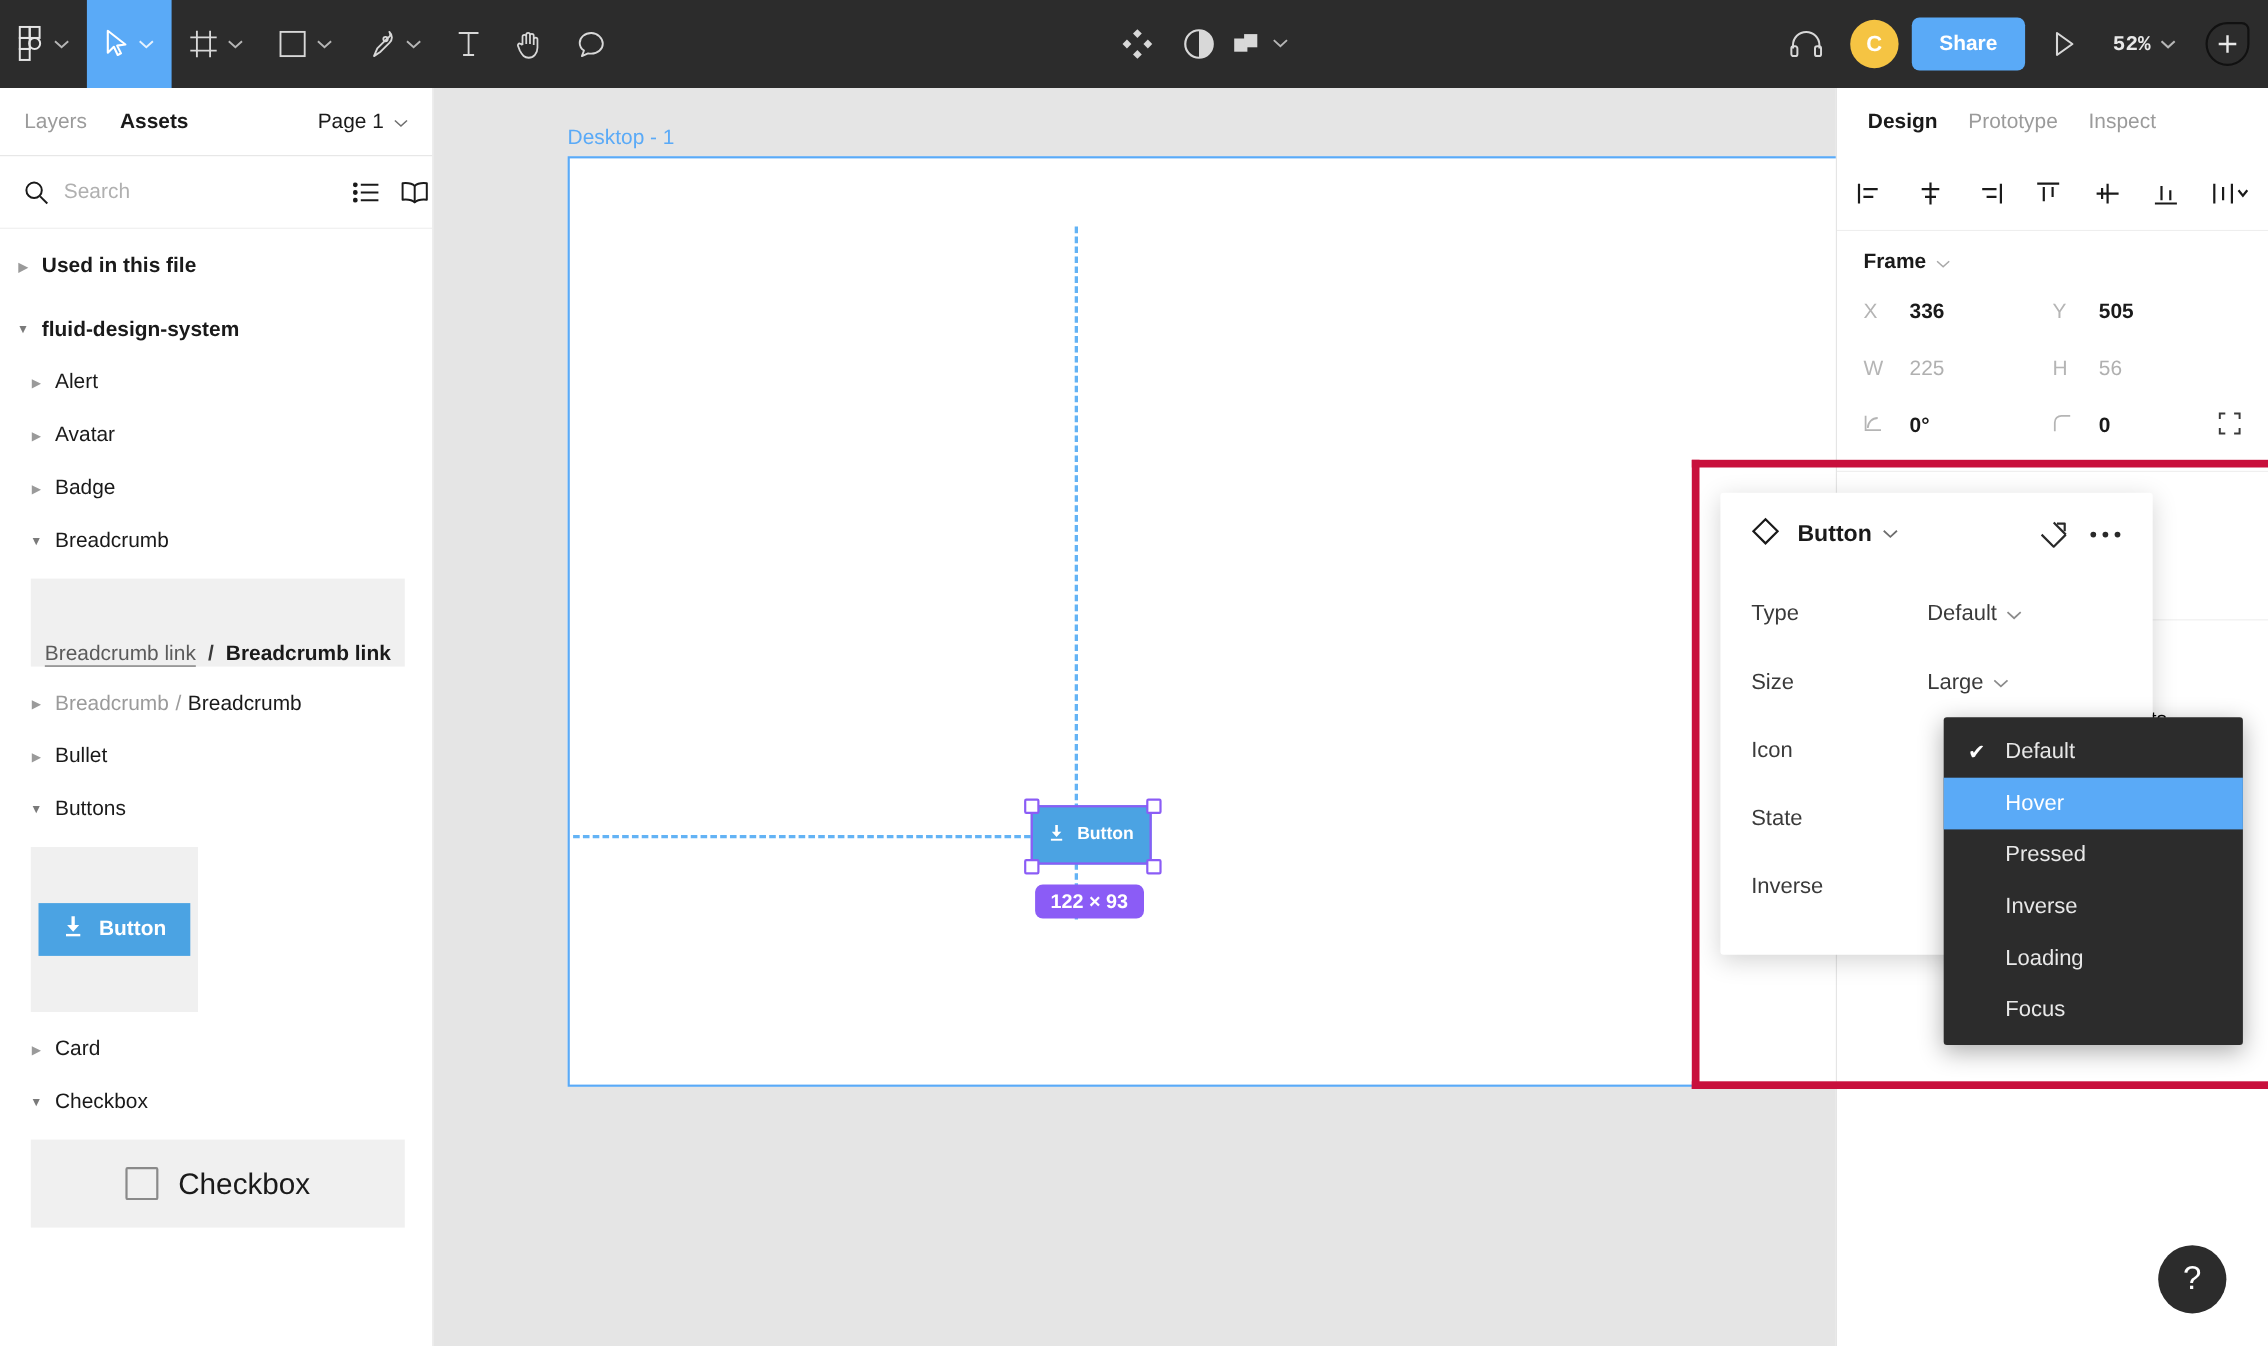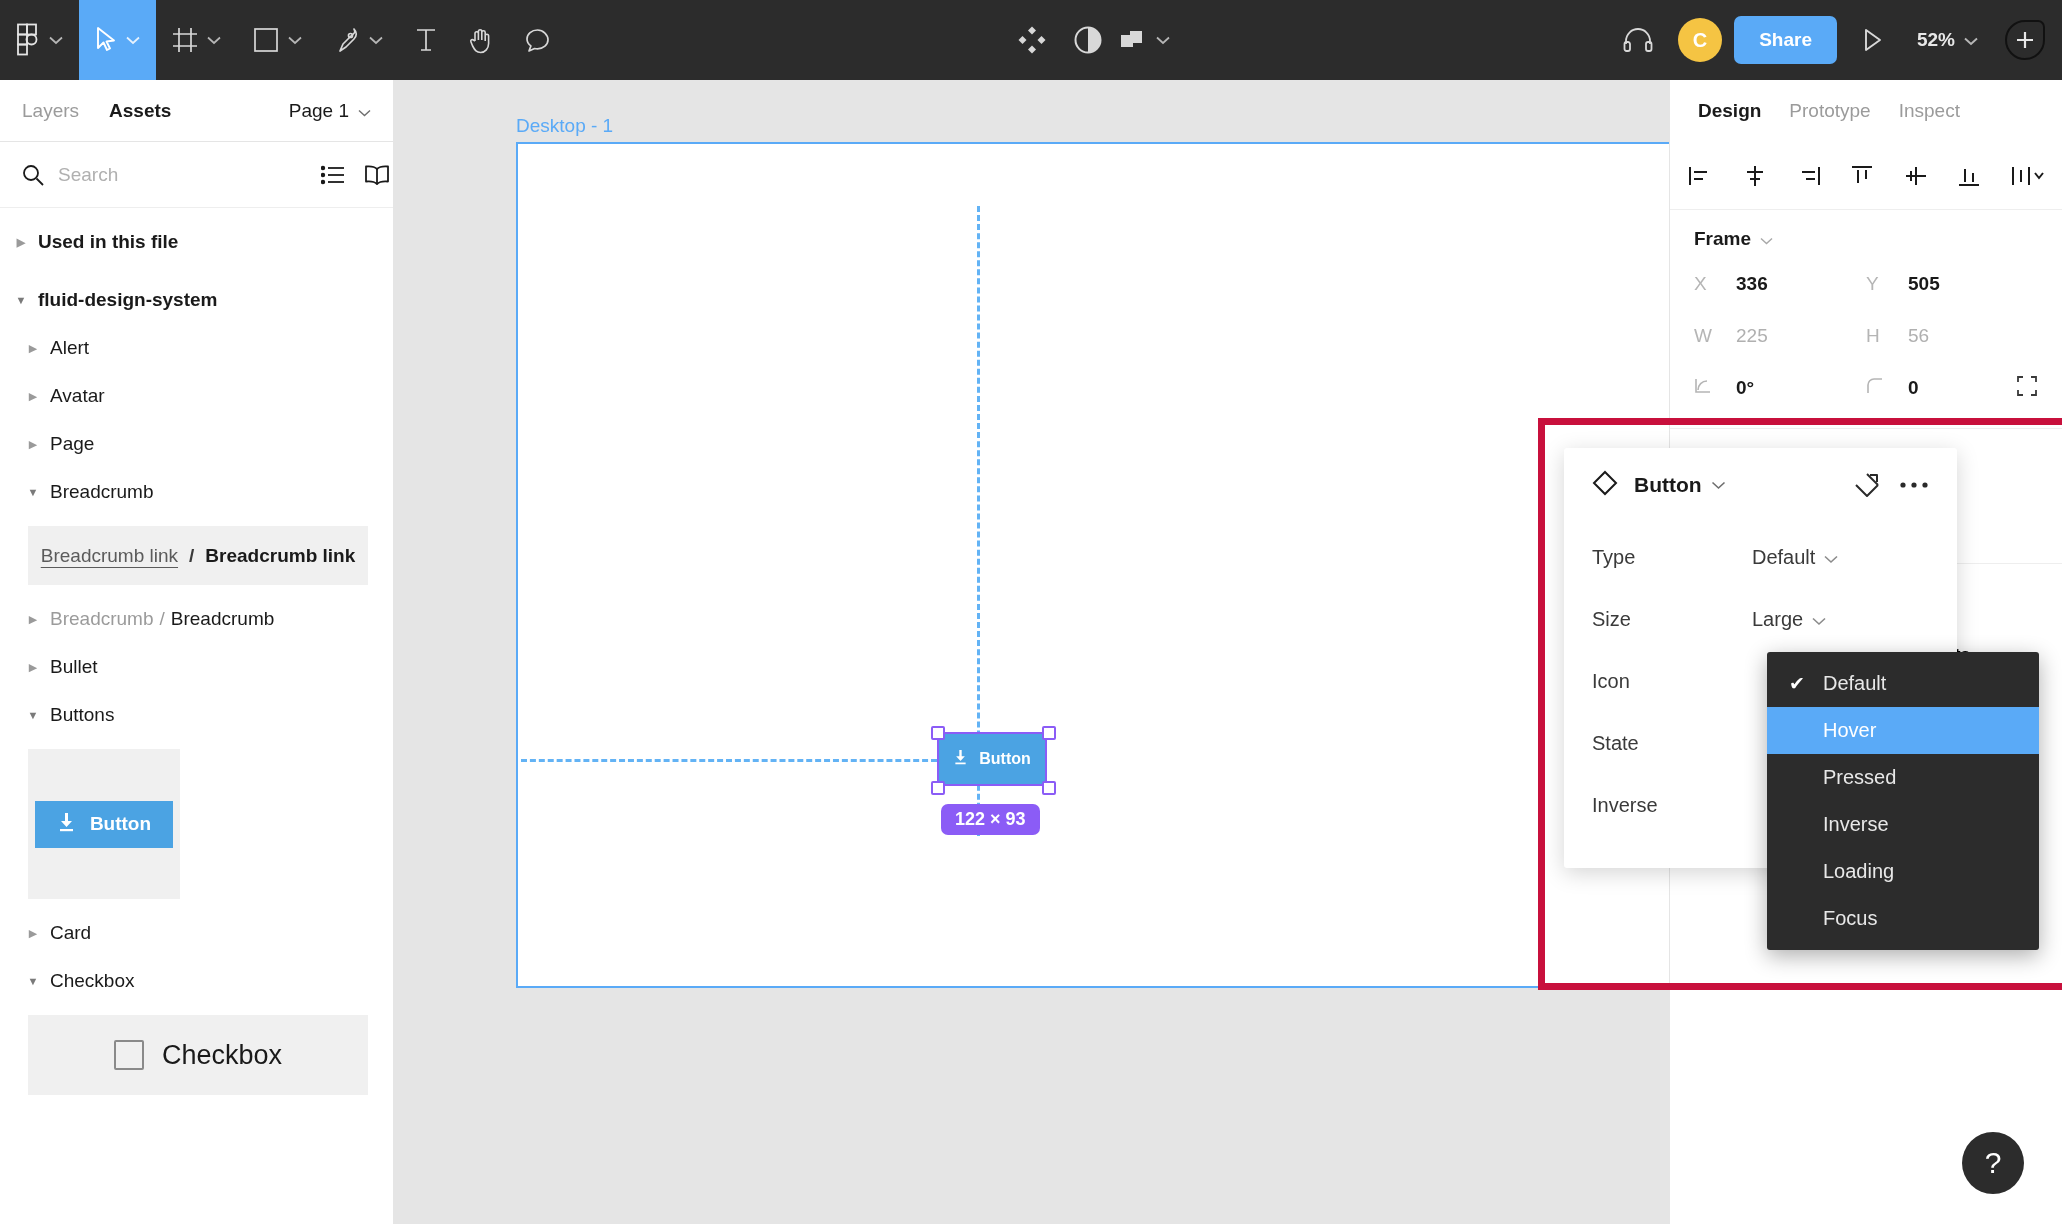--- a/index.html
+++ b/index.html
@@ -43,21 +43,21 @@
   }
   .share-btn {
     background: #5aaaf7; color: #fff;
     font-size: 19px; font-weight: bold;
     padding: 0 25px; height: 48px; border-radius: 7px;
     display: flex; align-items: center; cursor: pointer; margin-right: 8px;
   }
   .zoom-label {
     color: #e8e8e8; font-size: 19px; font-weight: bold;
     display: flex; align-items: center; cursor: pointer;
-    padding: 0 6px 0 16px; white-space: nowrap;
+    padding: 0 6px 0 16px; white-space: nowrap; font-family: Liberation Mono, monospace;
   }
   .plus-badge {
     width: 46px; height: 46px; margin-left: 18px; cursor: pointer;
     display: flex; align-items: center; justify-content: center;
   }
 
   
   .sidebar {
     position: absolute; top: 80px; left: 0;
     width: 394px; height: 1144px;
@@ -99,21 +99,21 @@
     width: 18px; margin-right: 8px; color: #7a7a7a;
     font-size: 11px; display: flex; align-items: center; justify-content: center;
   }
   .tri.closed { color: #9a9a9a; }
   .sb-thumb {
     margin: 10px 0 10px 28px;
     background: #f0f0f0;
     display: flex; align-items: center; justify-content: center;
     cursor: pointer;
   }
-  .thumb-breadcrumb { width: 340px; height: 59px; }
+  .thumb-breadcrumb { width: 340px; height: 80px; align-items: flex-end; }
   .thumb-buttons { width: 152px; height: 150px; }
   .thumb-checkbox { width: 340px; height: 80px; }
 
   .bc-link-a {
     font-size: 19px; color: #5b5b5b; text-decoration: underline;
     text-underline-offset: 5px;
   }
   .bc-sep { font-size: 19px; color: #3a3a3a; margin: 0 11px; font-weight: bold; }
   .bc-link-b { font-size: 19px; color: #1a1a1a; font-weight: bold; }
 
@@ -503,21 +503,21 @@
       <div class="sb-row lvl1">
         <span class="tri closed">▶</span>
         <span>Alert</span>
       </div>
       <div class="sb-row lvl1">
         <span class="tri closed">▶</span>
         <span>Avatar</span>
       </div>
       <div class="sb-row lvl1">
         <span class="tri closed">▶</span>
-        <span>Page</span>
+        <span>Badge</span>
       </div>
       <div class="sb-row lvl1">
         <span class="tri">▼</span>
         <span>Breadcrumb</span>
       </div>
 
       <div class="sb-thumb thumb-breadcrumb">
         <span class="bc-link-a">Breadcrumb link</span>
         <span class="bc-sep">/</span>
         <span class="bc-link-b">Breadcrumb link</span>

